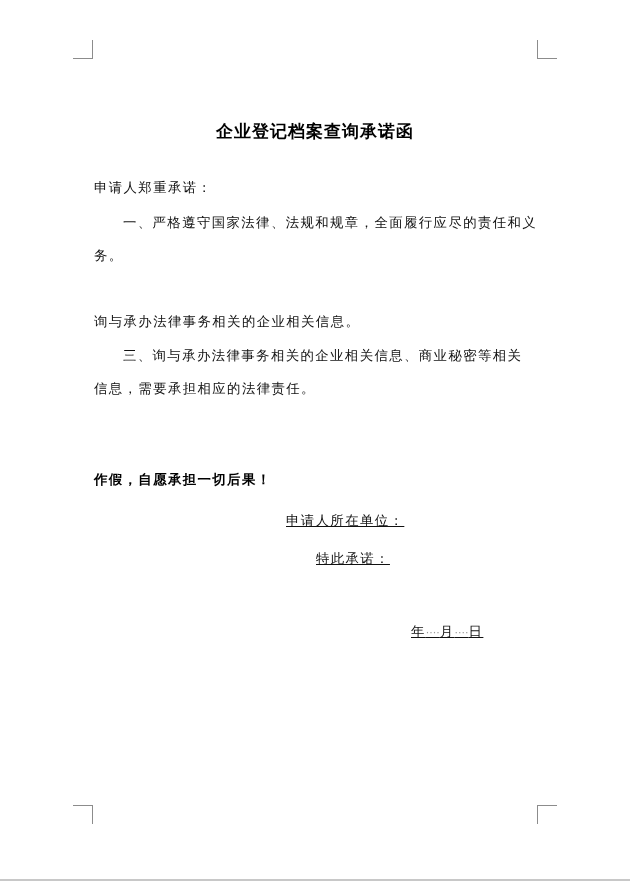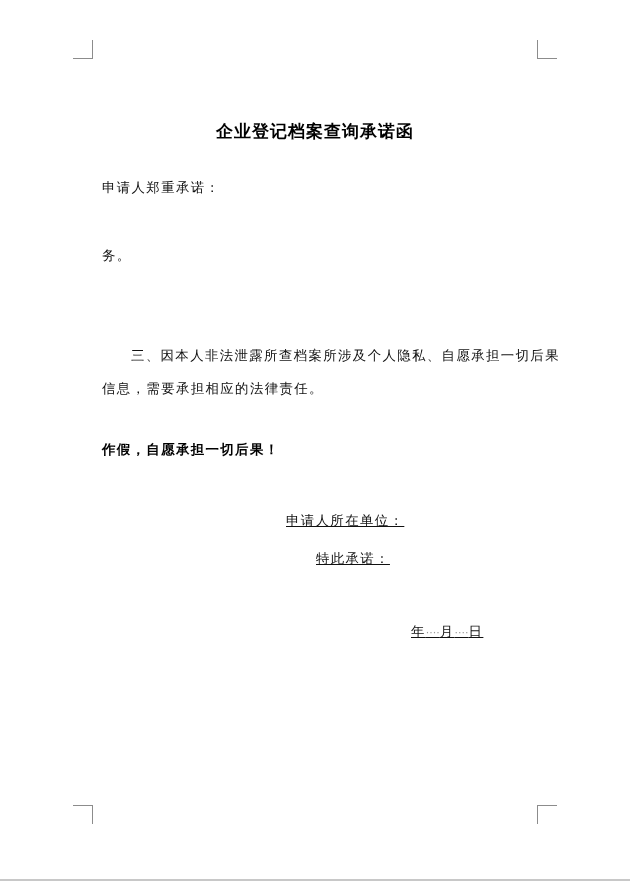--- a/index.html
+++ b/index.html
@@ -11,47 +11,49 @@
   .corner.tl { left: 73px; top: 40px; border-width: 0 1px 1px 0; }
   .corner.tr { left: 537px; top: 40px; border-width: 0 0 1px 1px; }
   .corner.bl { left: 73px; top: 805px; border-width: 1px 1px 0 0; }
   .corner.br { left: 537px; top: 805px; border-width: 1px 0 0 1px; }
 
   .title { position: absolute; left: 0; width: 630px; top: 120px; text-align: center;
            font-family: "DejaVu Serif", "Liberation Serif", serif; font-weight: bold;
            font-size: 17px; letter-spacing: 1px; color: #000; }
 
   .line { position: absolute; left: 94px; width: 445px; font-size: 13.4px;
-          letter-spacing: 1.4px; white-space: nowrap; color: #111; line-height: 18px; margin-left: 8px; }
+          letter-spacing: 1.4px; white-space: nowrap; color: #111; line-height: 18px; }
   .indent { left: 123px; }
   .bold { font-weight: bold; font-family: "DejaVu Serif", "Liberation Serif", serif; color: #000; }
 
   .sig { position: absolute; font-size: 13.4px; letter-spacing: 1.4px; white-space: nowrap; line-height: 18px; text-decoration: underline; }
   .dots { color: #9a9a9a; letter-spacing: 0; font-size: 11px; }
 </style>
 </head>
 <body>
 
 <div class="page">
   <div class="corner tl"></div>
   <div class="corner tr"></div>
   <div class="corner bl"></div>
   <div class="corner br"></div>
 
   <div class="title">企业登记档案查询承诺函</div>
 
   <div class="line" style="top:179px">申请人郑重承诺：</div>
 
+  <div class="line indent" style="top:214px">一、严格遵守国家法律、法规和规章，全面履行应尽的责任和义</div>
   <div class="line" style="top:247px">务。</div>
 
+  <div class="line" style="top:313px">询与承办法律事务相关的企业相关信息。</div>
 
-  <div class="line indent" style="top:347px">三、因本人非法泄露所查档案所涉及个人隐私、自愿承担一切后果</div>
+  <div class="line indent" style="top:347px">三、询与承办法律事务相关的企业相关信息、商业秘密等相关</div>
   <div class="line" style="top:380px">信息，需要承担相应的法律责任。</div>
 
-  <div class="line bold" style="top:440px">作假，自愿承担一切后果！</div>
+  <div class="line bold" style="top:470px">作假，自愿承担一切后果！</div>
 
 
   <div class="sig" style="left:286px; top:512px">申请人所在单位：</div>
   <div class="sig" style="left:316px; top:550px">特此承诺：</div>
 
   <div class="sig" style="left:411px; top:623px">
     <span>年</span><span class="dots">····</span><span>月</span><span class="dots">····</span><span>日</span>
   </div>
 </div>
 <div class="bottom-edge"></div>

